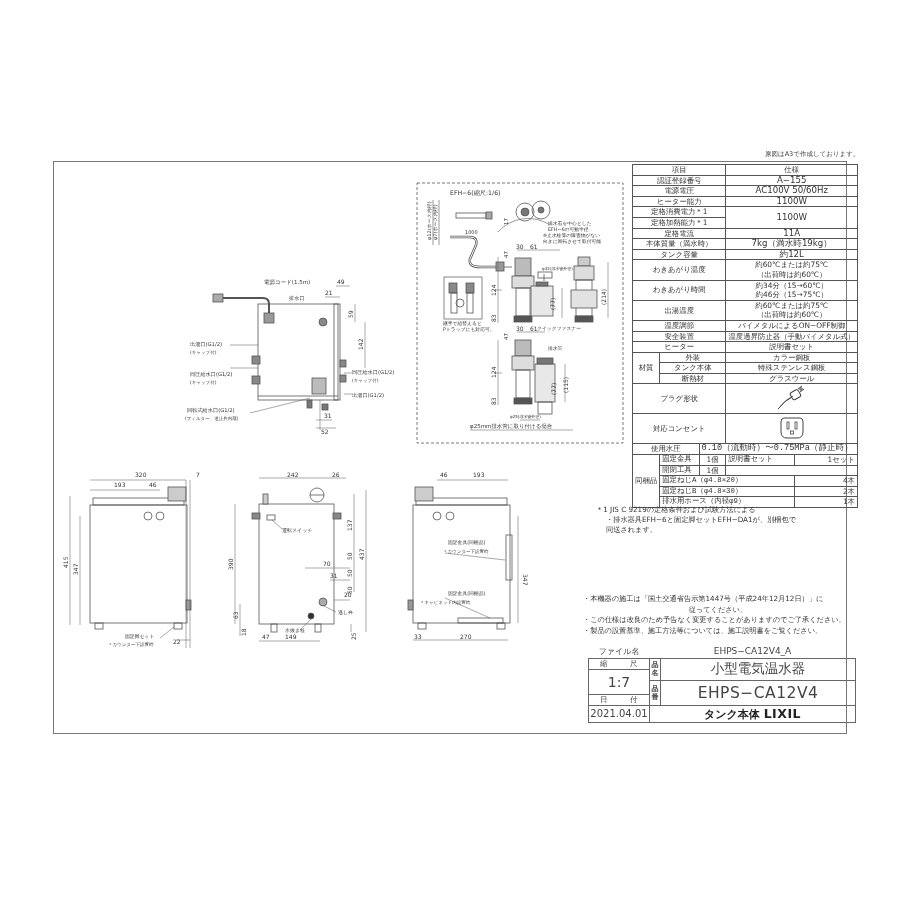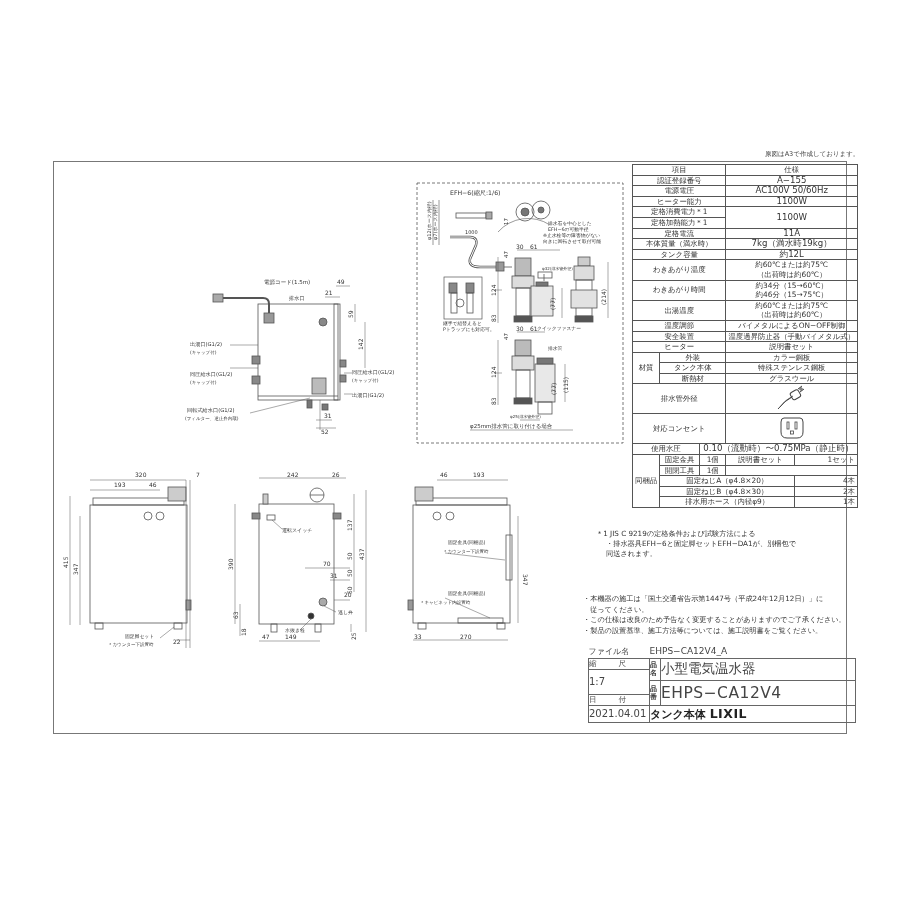--- a/index.html
+++ b/index.html
@@ -9,39 +9,39 @@
   .sheet-note { position: absolute; left: 765px; top: 150px; font-size: 6.5px; color: #444; }
   .frame { position: absolute; left: 53px; top: 161px; width: 794px; height: 573px; border: 1px solid #777; }
 
   
   svg.drawing { position: absolute; left: 0; top: 0; width: 900px; height: 900px; }
   svg text { font-family: "DejaVu Sans", sans-serif; fill: #333; }
 
   
   .spec { position: absolute; left: 632px; top: 164px; width: 226px; border-collapse: collapse; font-size: 7.4px; color: #333; }
   .spec td { border: 1px solid #555; text-align: center; padding: 0 2px; height: 10.4px; line-height: 9.6px; white-space: nowrap; }
-  .spec td.l { text-align: center; }
+  .spec td.l { text-align: left; font-family: Liberation Mono, monospace; }
   .spec td.r { text-align: right; }
   .spec td.val { font-size: 8.6px; }
   .spec td.tall2 { height: 20px; }
   .spec td.tallplug { height: 30px; }
 
-  .footnote { position: absolute; left: 596px; top: 505px; font-size: 7.2px; line-height: 10px; color: #333; margin-top: 24px; }
+  .footnote { position: absolute; left: 596px; top: 505px; font-size: 7.2px; line-height: 10px; color: #333; }
   .footnote .ind { padding-left: 10px; }
 
   .notes { position: absolute; left: 583px; top: 594px; font-size: 7.2px; line-height: 10.6px; color: #333; }
-  .notes .ind { padding-left: 7px; }
+  .notes .ind { padding-left: 7px; text-align: center; }
 
   
   .tb { position: absolute; left: 588px; top: 645px; width: 268px; border-collapse: collapse; color: #444; }
-  .tb td { border: 1px solid #666; text-align: left; padding: 0; }
+  .tb td { border: 1px solid #666; text-align: center; padding: 0; }
   .tb .fname-lbl { border: none; border-bottom: 1px solid #666; font-size: 8px; height: 13px; }
   .tb .fname-val { border: none; border-bottom: 1px solid #666; font-size: 9px; height: 13px; }
   .tb .small { font-size: 7.5px; height: 11px; }
-  .tb .scale-val { font-size: 10px; height: 22px; }
+  .tb .scale-val { font-size: 14px; height: 22px; }
   .tb .vlabel { font-size: 7px; width: 10px; line-height: 8px; font-weight: bold; }
   .tb .pname { font-size: 13.5px; height: 22px; }
   .tb .pnum { font-size: 15.5px; height: 25px; letter-spacing: 0.5px; }
   .tb .date { font-size: 10px; height: 15px; }
   .tb .company { font-size: 11px; font-weight: bold; color: #222; }
   .tb .company b { font-size: 12.5px; letter-spacing: 0.5px; }
 </style>
 </head>
 <body>
 
@@ -408,21 +408,21 @@
   </tr>
   <tr>
     <td colspan="2">タンク本体</td>
     <td colspan="2">特殊ステンレス鋼板</td>
   </tr>
   <tr>
     <td colspan="2">断熱材</td>
     <td colspan="2">グラスウール</td>
   </tr>
   <tr>
-    <td colspan="3" class="tallplug">排水管外径</td>
+    <td colspan="3" class="tallplug">プラグ形状</td>
     <td colspan="2" class="tallplug">
       <svg width="36" height="26" viewBox="0 0 36 26">
         <path d="M4,24 Q10,16 18,12" stroke="#444" fill="none" stroke-width="1"></path>
         <path d="M6,22 Q12,14 19,11" stroke="#444" fill="none" stroke-width="0.8"></path>
         <rect x="17" y="6" width="9" height="8" rx="2" transform="rotate(-30 21 10)" fill="none" stroke="#444"></rect>
         <line x1="24" y1="4" x2="28" y2="1" stroke="#444"></line>
         <line x1="26" y1="7" x2="30" y2="4" stroke="#444"></line>
         <circle cx="27" cy="4" r="1.2" fill="none" stroke="#444"></circle>
       </svg>
     </td>

